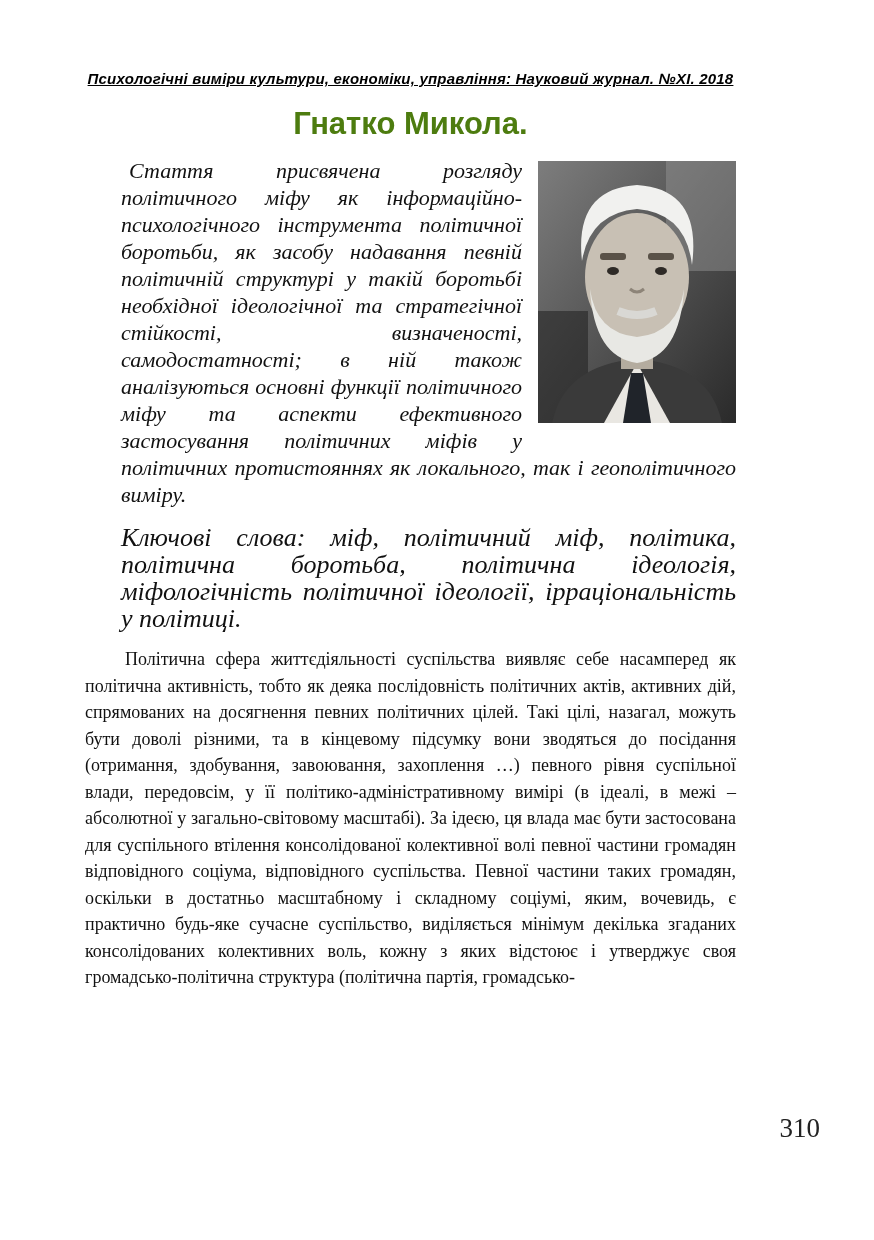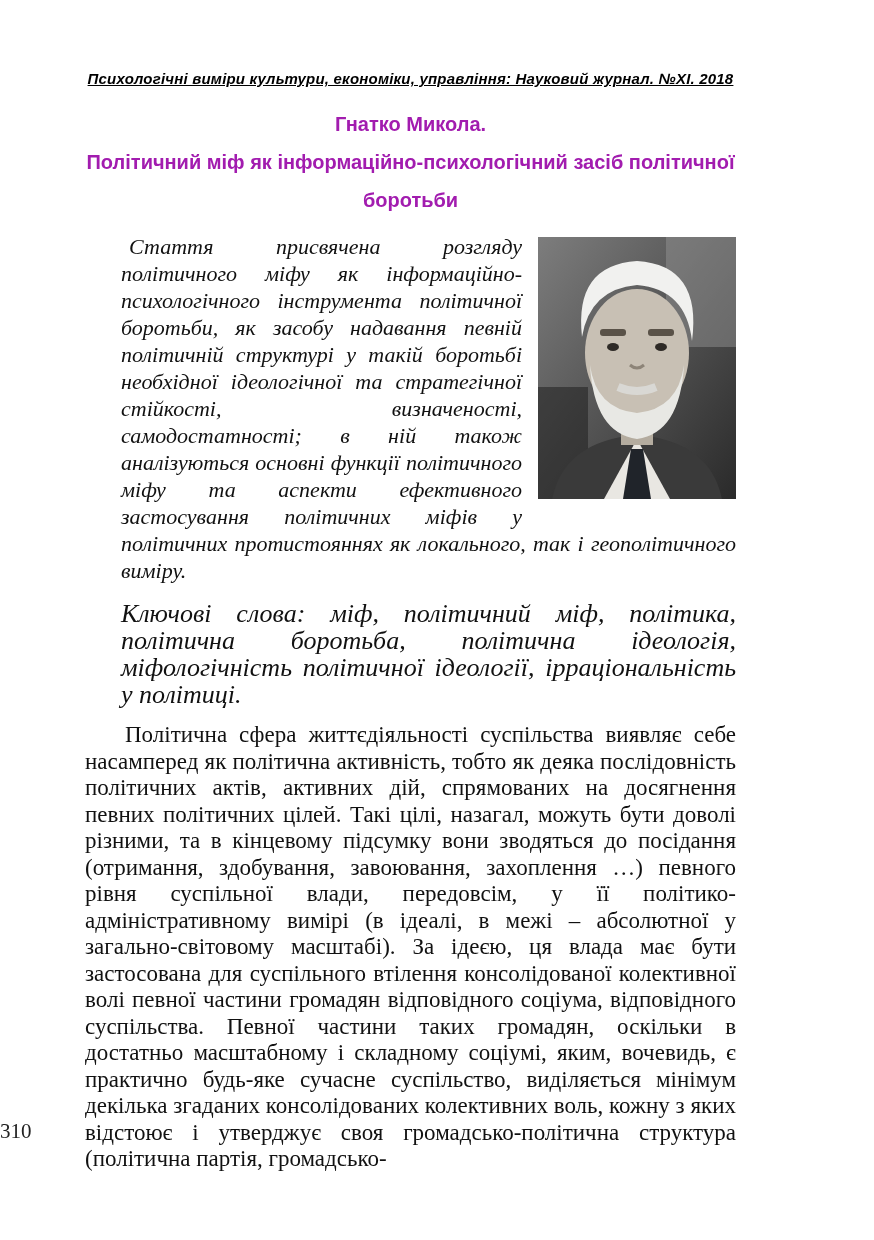--- a/index.html
+++ b/index.html
@@ -25,23 +25,23 @@
     text-decoration: underline;
     color: #000000;
     margin-bottom: 18px;
     white-space: nowrap;
   }
   .title {
     margin: 0 0 14px 0;
     text-align: center;
     font-family: "Liberation Sans", sans-serif;
     font-weight: 700;
-    font-size: 20px;
+    font-size: 31px;
     line-height: 38px;
-    color: #a21caf;
+    color: #4d7c0f;
   }
   .abstract {
     margin-left: 36px;
     font-style: italic;
     font-size: 22px;
     line-height: 27px;
     text-align: justify;
   }
   .abstract-text { text-indent: 8px; }
   .photo {
@@ -54,31 +54,31 @@
   .photo svg { display: block; width: 100%; height: 100%; }
   .keywords {
     margin: 16px 0 0 36px;
     font-style: italic;
     font-size: 26px;
     line-height: 27px;
     text-align: justify;
   }
   .body-text {
     margin: 14px 0 0 0;
-    font-size: 23px;
+    font-size: 18px;
     line-height: 26.5px;
     text-align: justify;
     text-indent: 40px;
   }
   .page-number {
     position: absolute;
     left: 0; right: 0;
     bottom: 96px;
-    text-align: left;
-    font-size: 21px;
+    text-align: right;
+    font-size: 27px;
     color: #222222;
   }
   .footer {
     position: absolute;
     left: 0; right: 0;
     bottom: 36px;
     text-align: center;
     font-family: "Liberation Sans", sans-serif;
     font-size: 20px;
     color: #a6a6a6;
@@ -89,21 +89,20 @@
 </head>
 <body>
 
 <div class="page">
   <div class="content">
 
     <div class="running-head">Психологічні виміри культури, економіки, управління: Науковий журнал. №ХІ. 2018</div>
 
     <h1 class="title">
       <span>Гнатко Микола.</span><br>
-      <span>Політичний міф як інформаційно-психологічний засіб політичної боротьби</span>
     </h1>
 
     <div class="abstract">
       <div class="photo">
         <svg viewBox="0 0 198 262" xmlns="http://www.w3.org/2000/svg" aria-hidden="true">
           <defs>
             <linearGradient id="bgGrad" x1="0" y1="0" x2="1" y2="1">
               <stop offset="0" stop-color="#7d7d7d"></stop>
               <stop offset="1" stop-color="#2a2a2a"></stop>
             </linearGradient>

